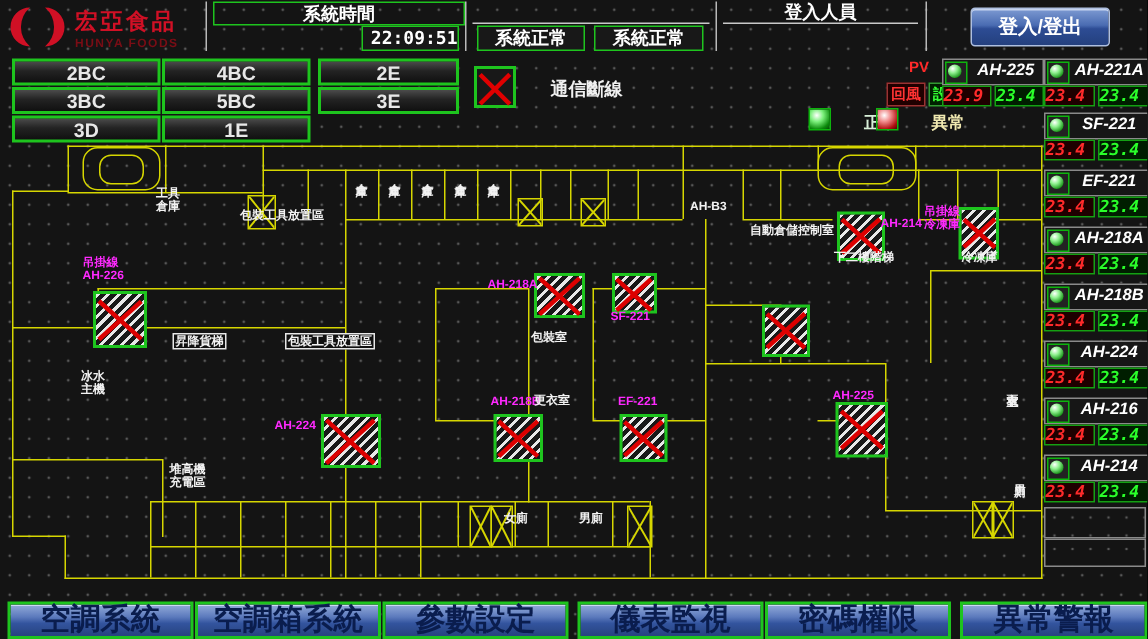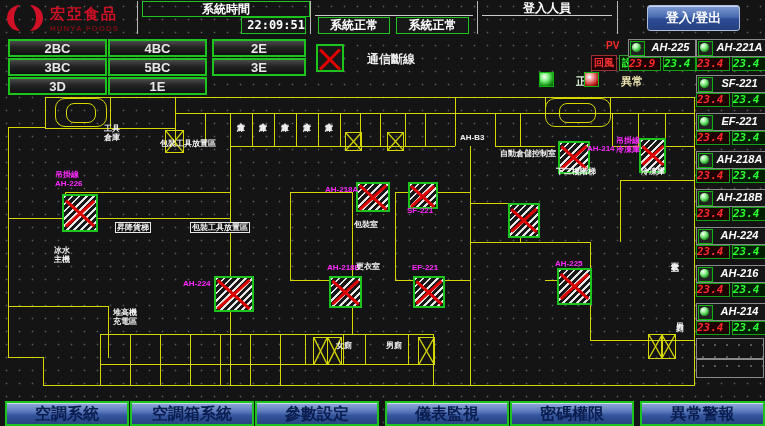--- a/index.html
+++ b/index.html
@@ -22,21 +22,21 @@
              box-shadow:inset 0 1px 0 #c6d4ef;}
   .logo-mark{position:absolute;left:6px;top:3px;}
   .logo-title{color:#d01025;font-size:15px;font-weight:bold;letter-spacing:2px;}
   .logo-sub{color:#7a0d15;font-size:8px;font-weight:bold;letter-spacing:1px;}
   
   .floor-btn{position:absolute;border:2px solid #1ec41e;color:#e8e8e8;font-weight:bold;
              font-size:13px;text-align:center;
              background:linear-gradient(#4b4b4b,#232323 45%,#101010);
              line-height:15px;}
   .nav-btn{position:absolute;border:2px solid #1ec41e;color:#0a1d4e;font-weight:bold;
-           font-size:16px;text-align:center;line-height:21px;
+           font-size:20px;text-align:center;line-height:21px;
            background:linear-gradient(#93abda,#5b79bc 40%,#33549e 60%,#27437f);
            box-shadow:inset 0 1px 0 #cdd9f2;}
   
   .xbox{position:absolute;border:2px solid #1ec41e;background:#181818;}
   .xbox:before,.xbox:after{content:"";position:absolute;left:-8%;top:50%;width:116%;height:3px;
         background:#e00000;transform:rotate(45deg);}
   .xbox:after{transform:rotate(-45deg);}
   .offline{position:absolute;border:2px solid #1ec41e;
            background:repeating-linear-gradient(135deg,#e8e8e8 0 2px,#181818 2px 5px);}
   .offline:before,.offline:after{content:"";position:absolute;left:-10%;top:46%;width:120%;height:3px;

